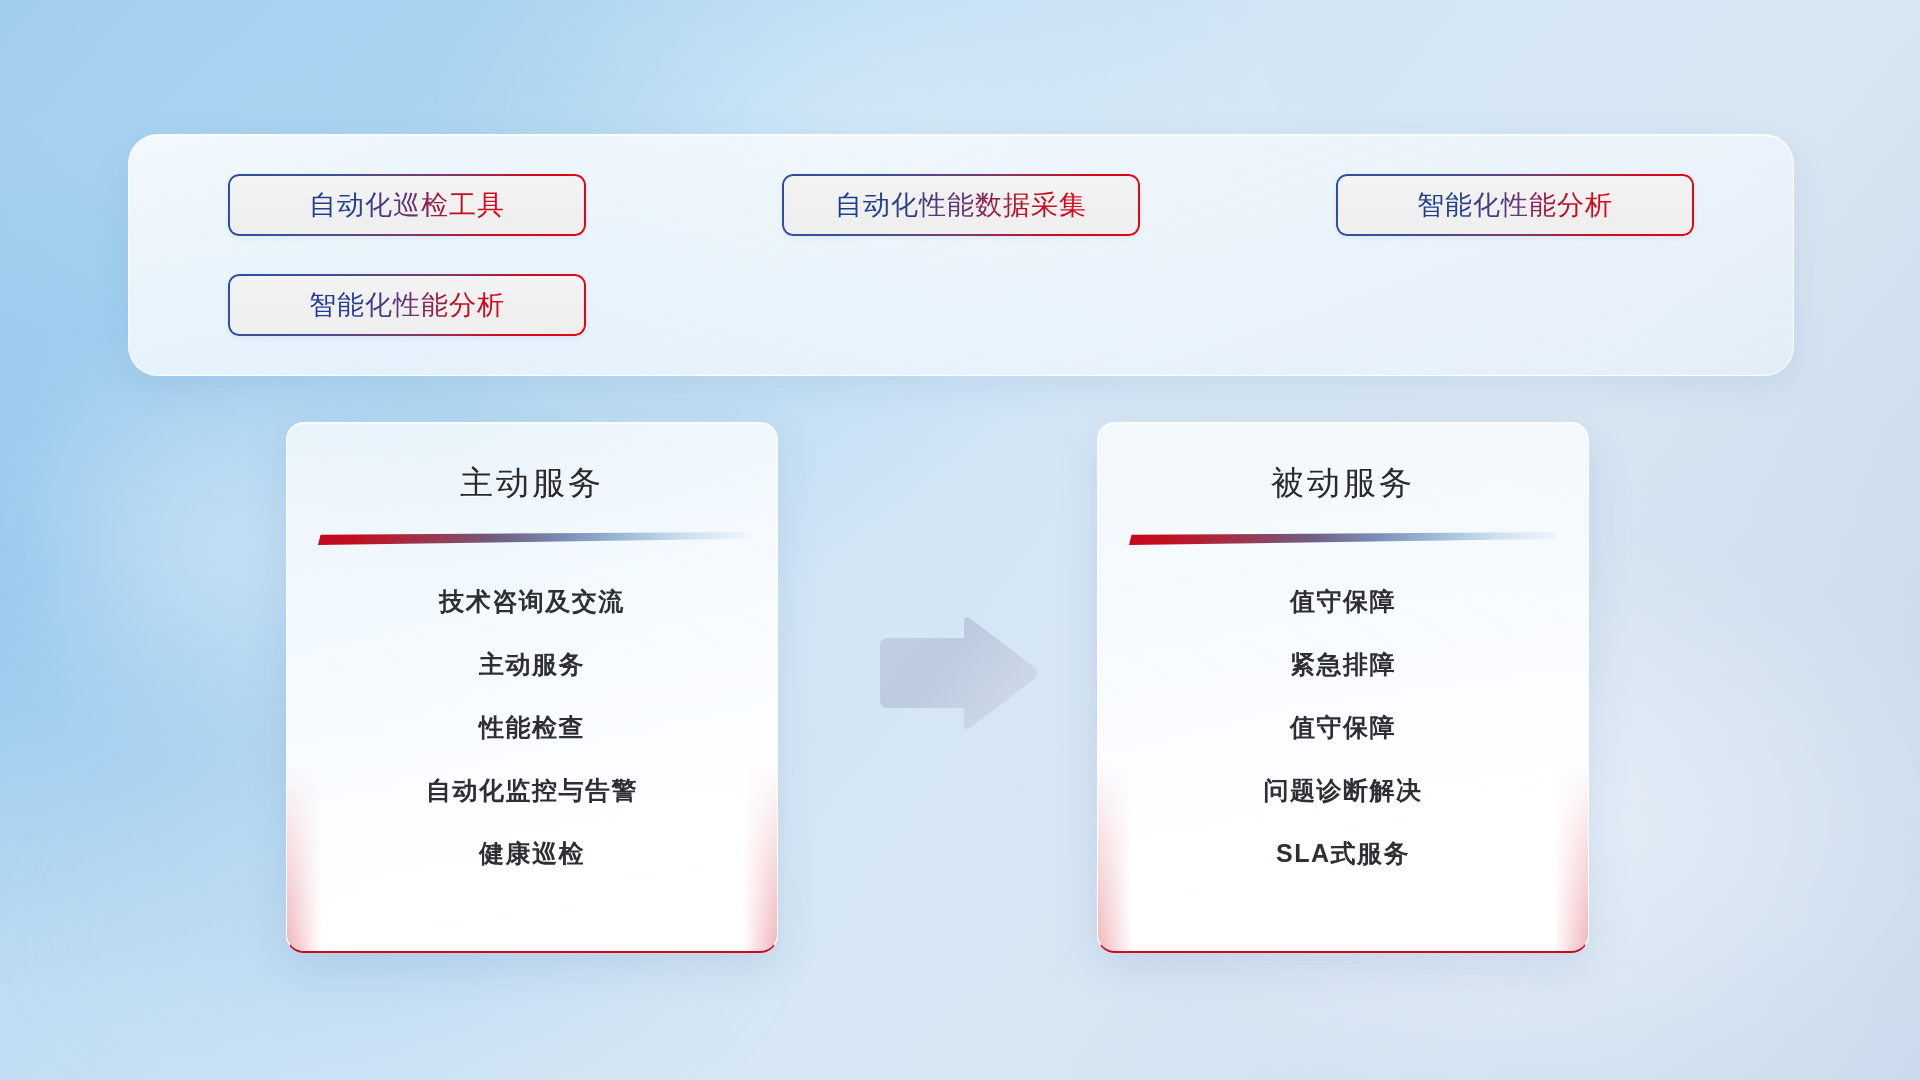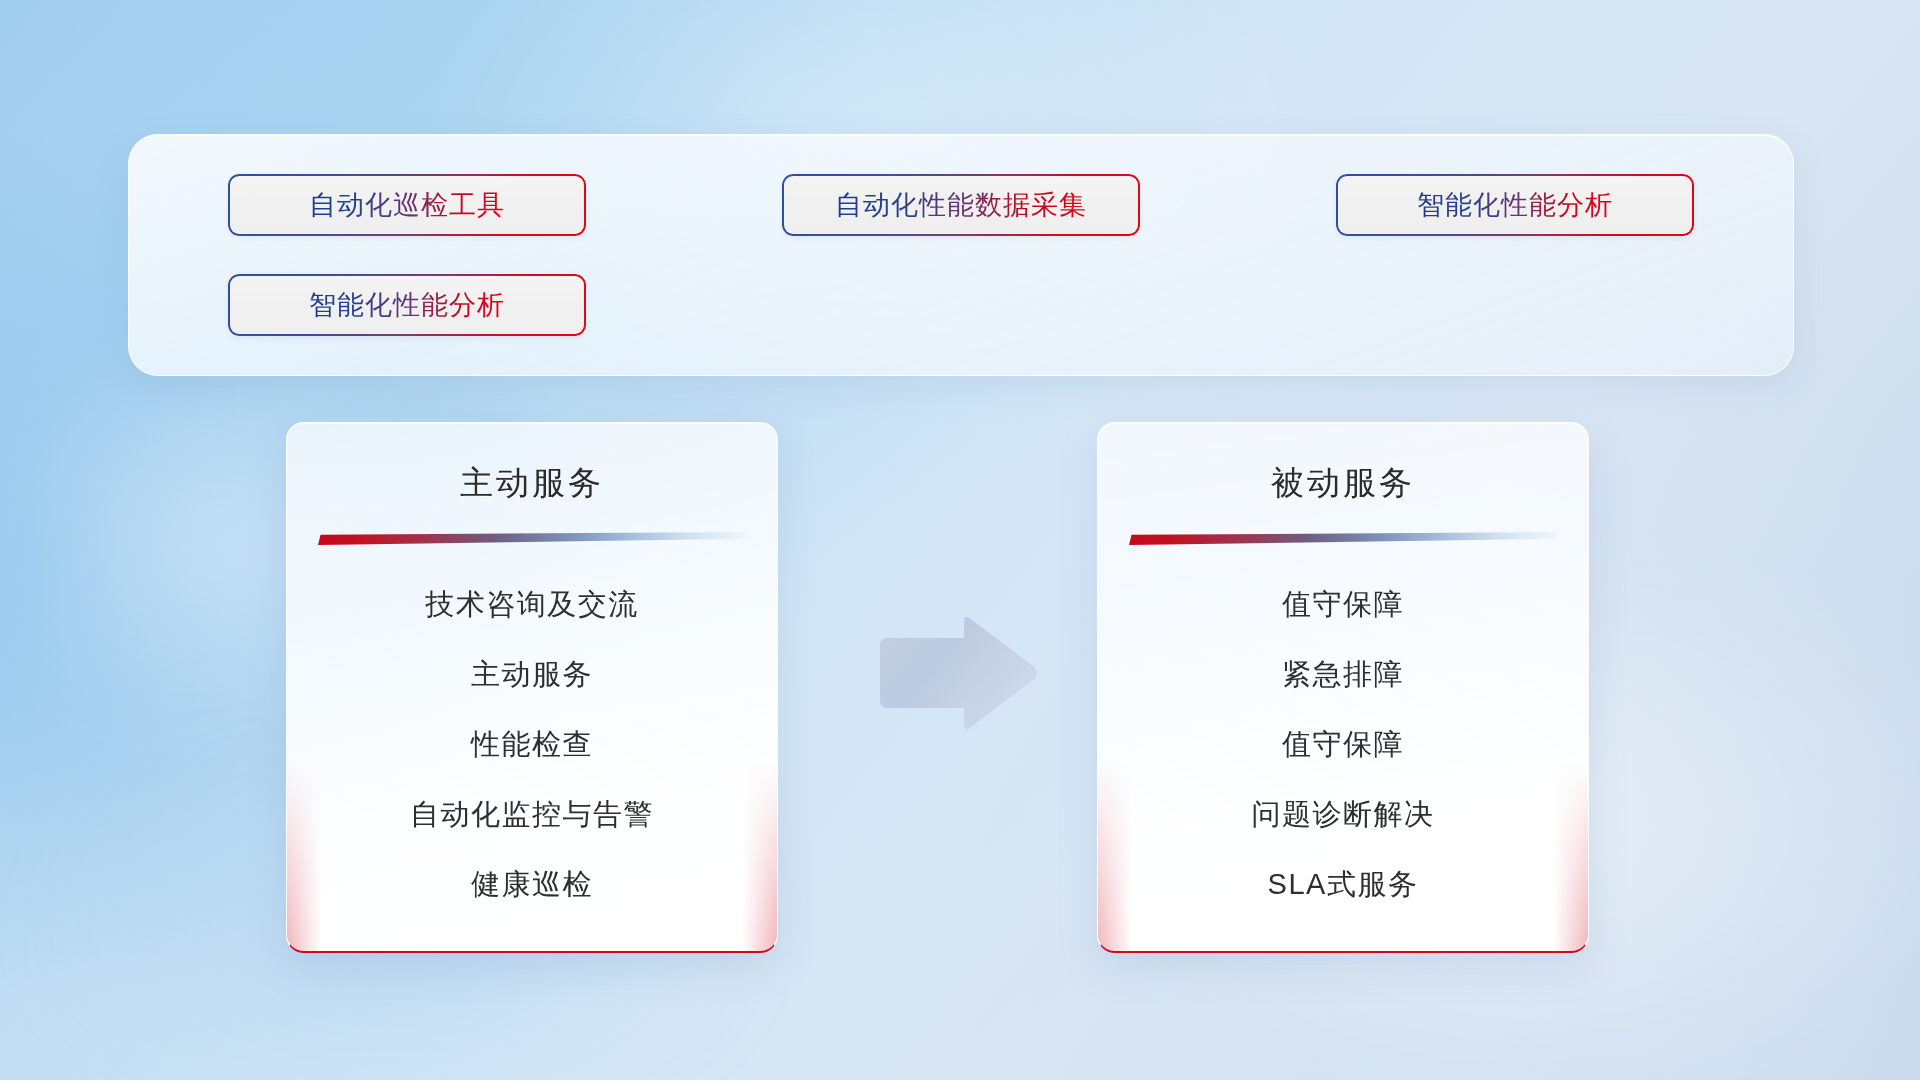--- a/index.html
+++ b/index.html
@@ -157,22 +157,22 @@
   }
 
   .card-list {
     margin-top: 40px;
     display: flex;
     flex-direction: column;
     align-items: center;
     gap: 30px;
   }
   .card-list-item {
-    font-size: 29px;
-    font-weight: 400;
+    font-size: 25px;
+    font-weight: 700;
     letter-spacing: 1.5px;
     color: #2f2f33;
     white-space: nowrap;
   }
 
   
   #flow-arrow {
     position: absolute;
     left: 872px;
     top: 612px;

